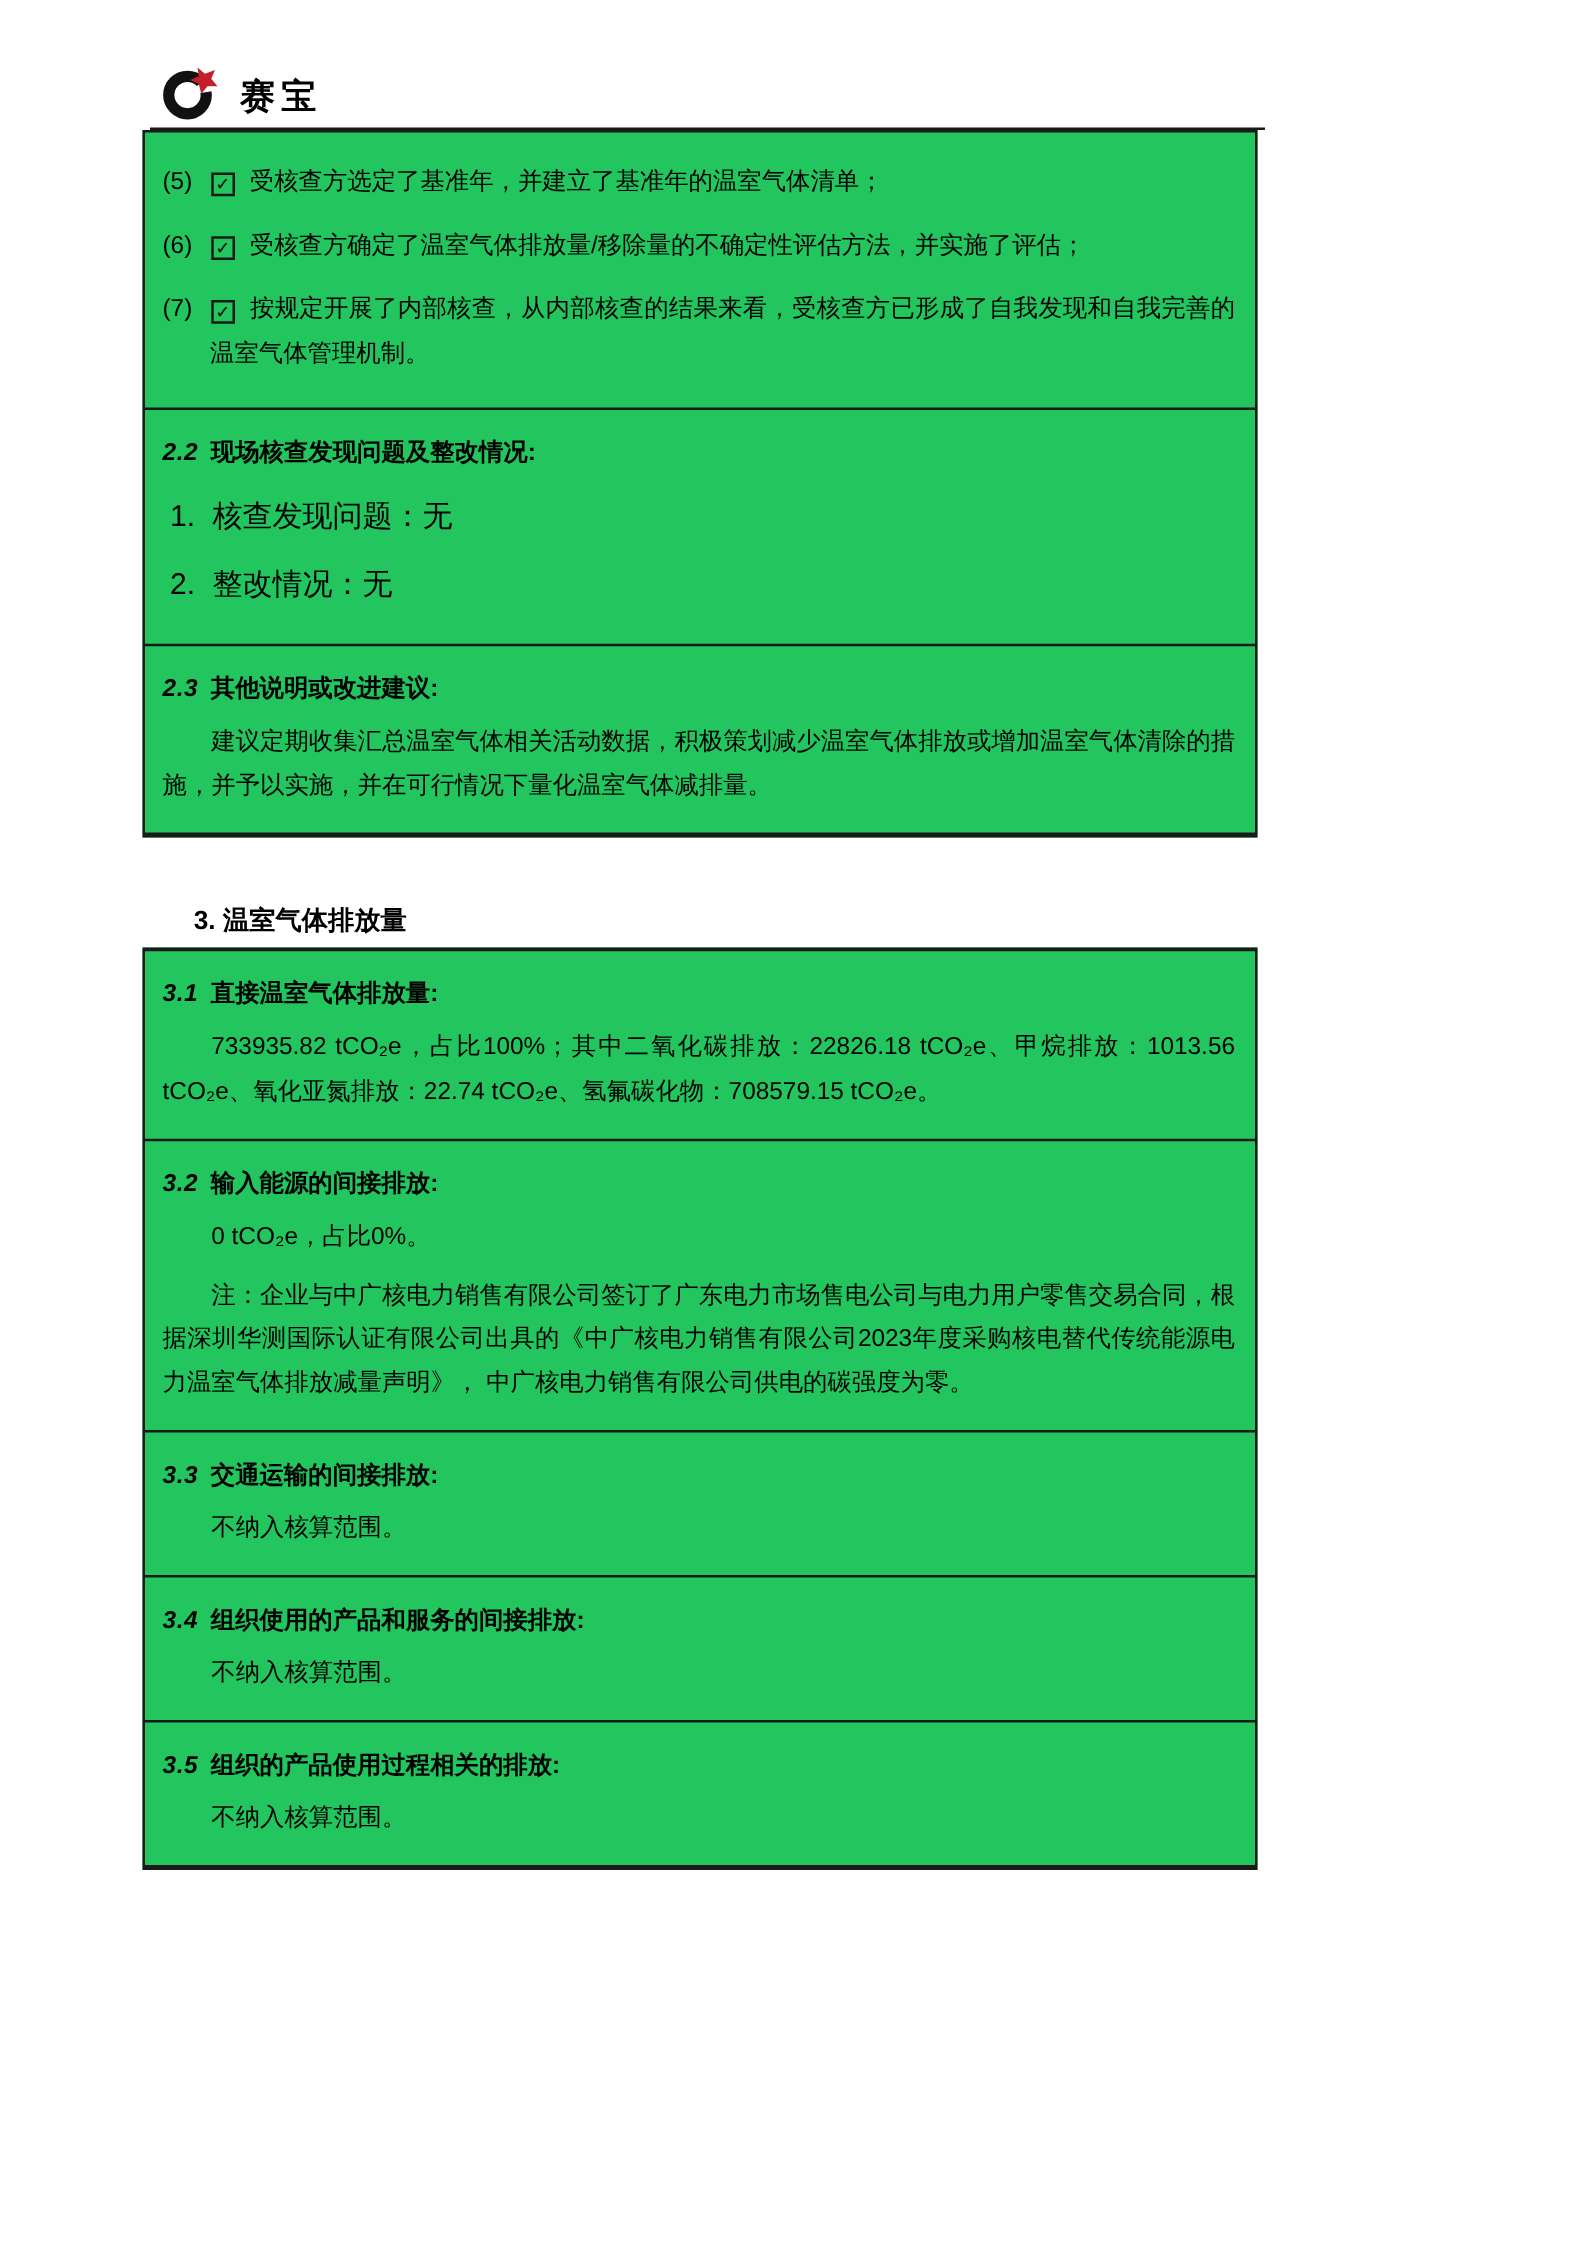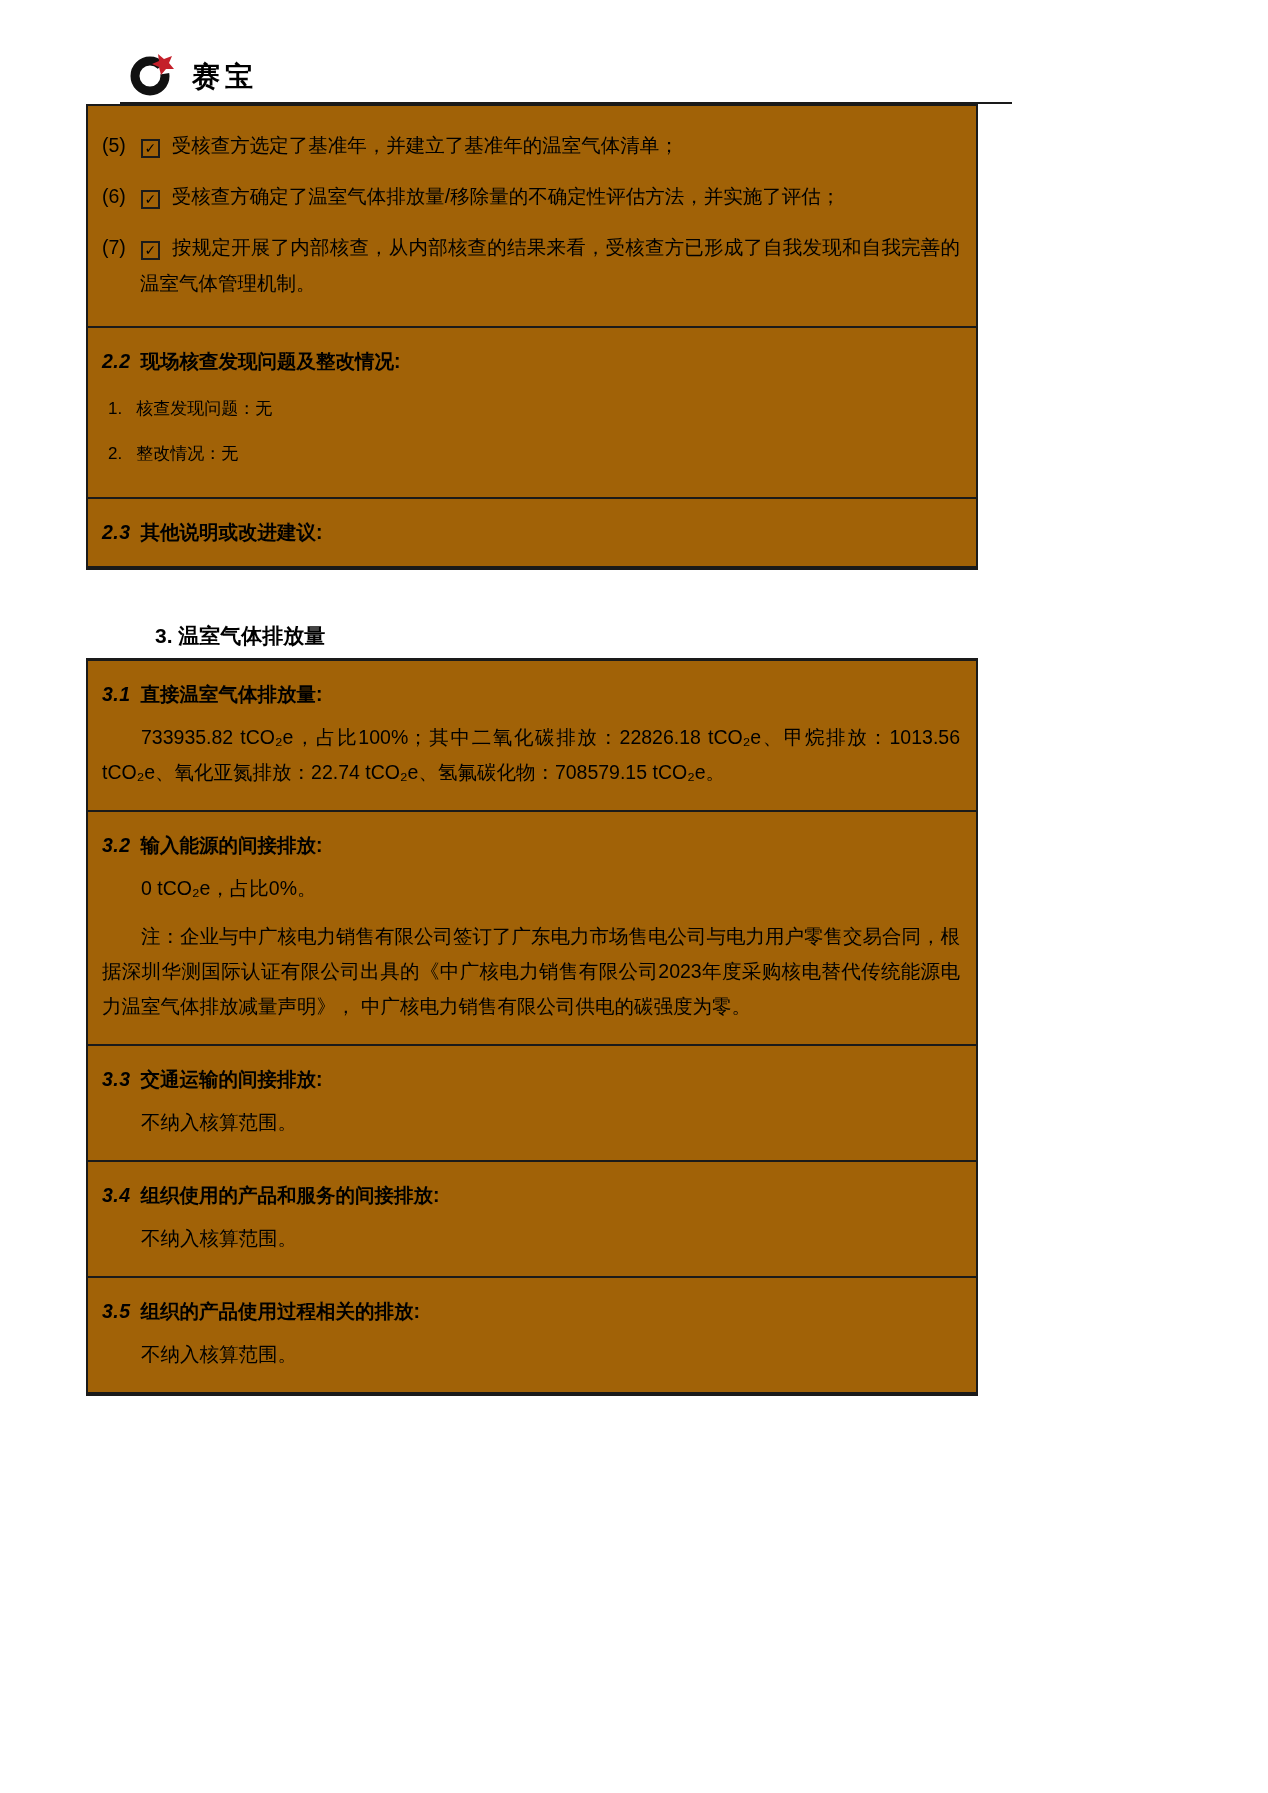--- a/index.html
+++ b/index.html
@@ -12,21 +12,21 @@
   .page { position:relative; width:1164px; height:1793px; overflow:hidden; }
 
   
   .header { padding-top:48px; margin-left:128px; width:892px; }
   .logo-row { display:flex; align-items:center; gap:16px; height:52px; }
   .logo-mark { width:48px; height:48px; flex:0 0 auto; }
   .logo-text { font-size:28px; font-weight:bold; letter-spacing:5px; line-height:1; padding-top:6px; }
   .header-rule { margin-left:120px; width:892px; border-bottom:2px solid #1a1a1a; margin-top:2px; }
 
   
-  .box { margin-left:86px; width:888px; border:2px solid #1a1a1a; border-bottom-width:4px; background:#a16207; }
+  .box { margin-left:114px; width:888px; border:2px solid #1a1a1a; border-bottom-width:4px; background:#22c55e; }
   .box2 { border-top-width:3px; }
   .sec { padding:6px 16px 10px 14px; }
   .sec + .sec { border-top:2px solid #1a1a1a; }
 
   
   .check-item {
     margin:15px 0 15px 0;
     font-size:19.5px; line-height:1.85;
     padding-left:38px; text-indent:-38px;
     text-align:justify;
@@ -37,21 +37,21 @@
     border:2px solid #1a1a1a; line-height:14px; text-align:center;
     font-size:14px; font-weight:bold; vertical-align:-1px;
     margin-right:12px; text-indent:0;
   }
 
   
   .sec-head { font-weight:bold; font-size:19.5px; margin:14px 0 10px 0; }
   .sec-head .sec-num { margin-right:10px; letter-spacing:0.5px;font-style:italic; }
 
   
-  .list-item { margin:22px 0 22px 6px; font-size:17px; }
+  .list-item { margin:22px 0 22px 6px; font-size:24px; }
   .list-item .num { margin-right:14px; }
 
   
   .body-p {
     font-size:19.5px; line-height:1.8; margin:12px 0 10px 0;
     text-align:justify; text-indent:2em;
   }
 
   
   .sec3-title { margin:52px 0 8px 155px; font-size:21px; font-weight:bold; }
@@ -107,20 +107,21 @@
       </p>
       <p class="list-item">
         <span class="num">2.</span><span>整改情况：无</span>
       </p>
     </div>
 
     <div class="sec">
       <div class="sec-head">
         <span class="sec-num">2.3</span><span>其他说明或改进建议:</span>
       </div>
+      <p class="body-p">建议定期收集汇总温室气体相关活动数据，积极策划减少温室气体排放或增加温室气体清除的措施，并予以实施，并在可行情况下量化温室气体减排量。</p>
     </div>
 
   </div>
 
   <div class="sec3-title">3. 温室气体排放量</div>
 
   <div class="box box2">
 
     <div class="sec">
       <div class="sec-head">

